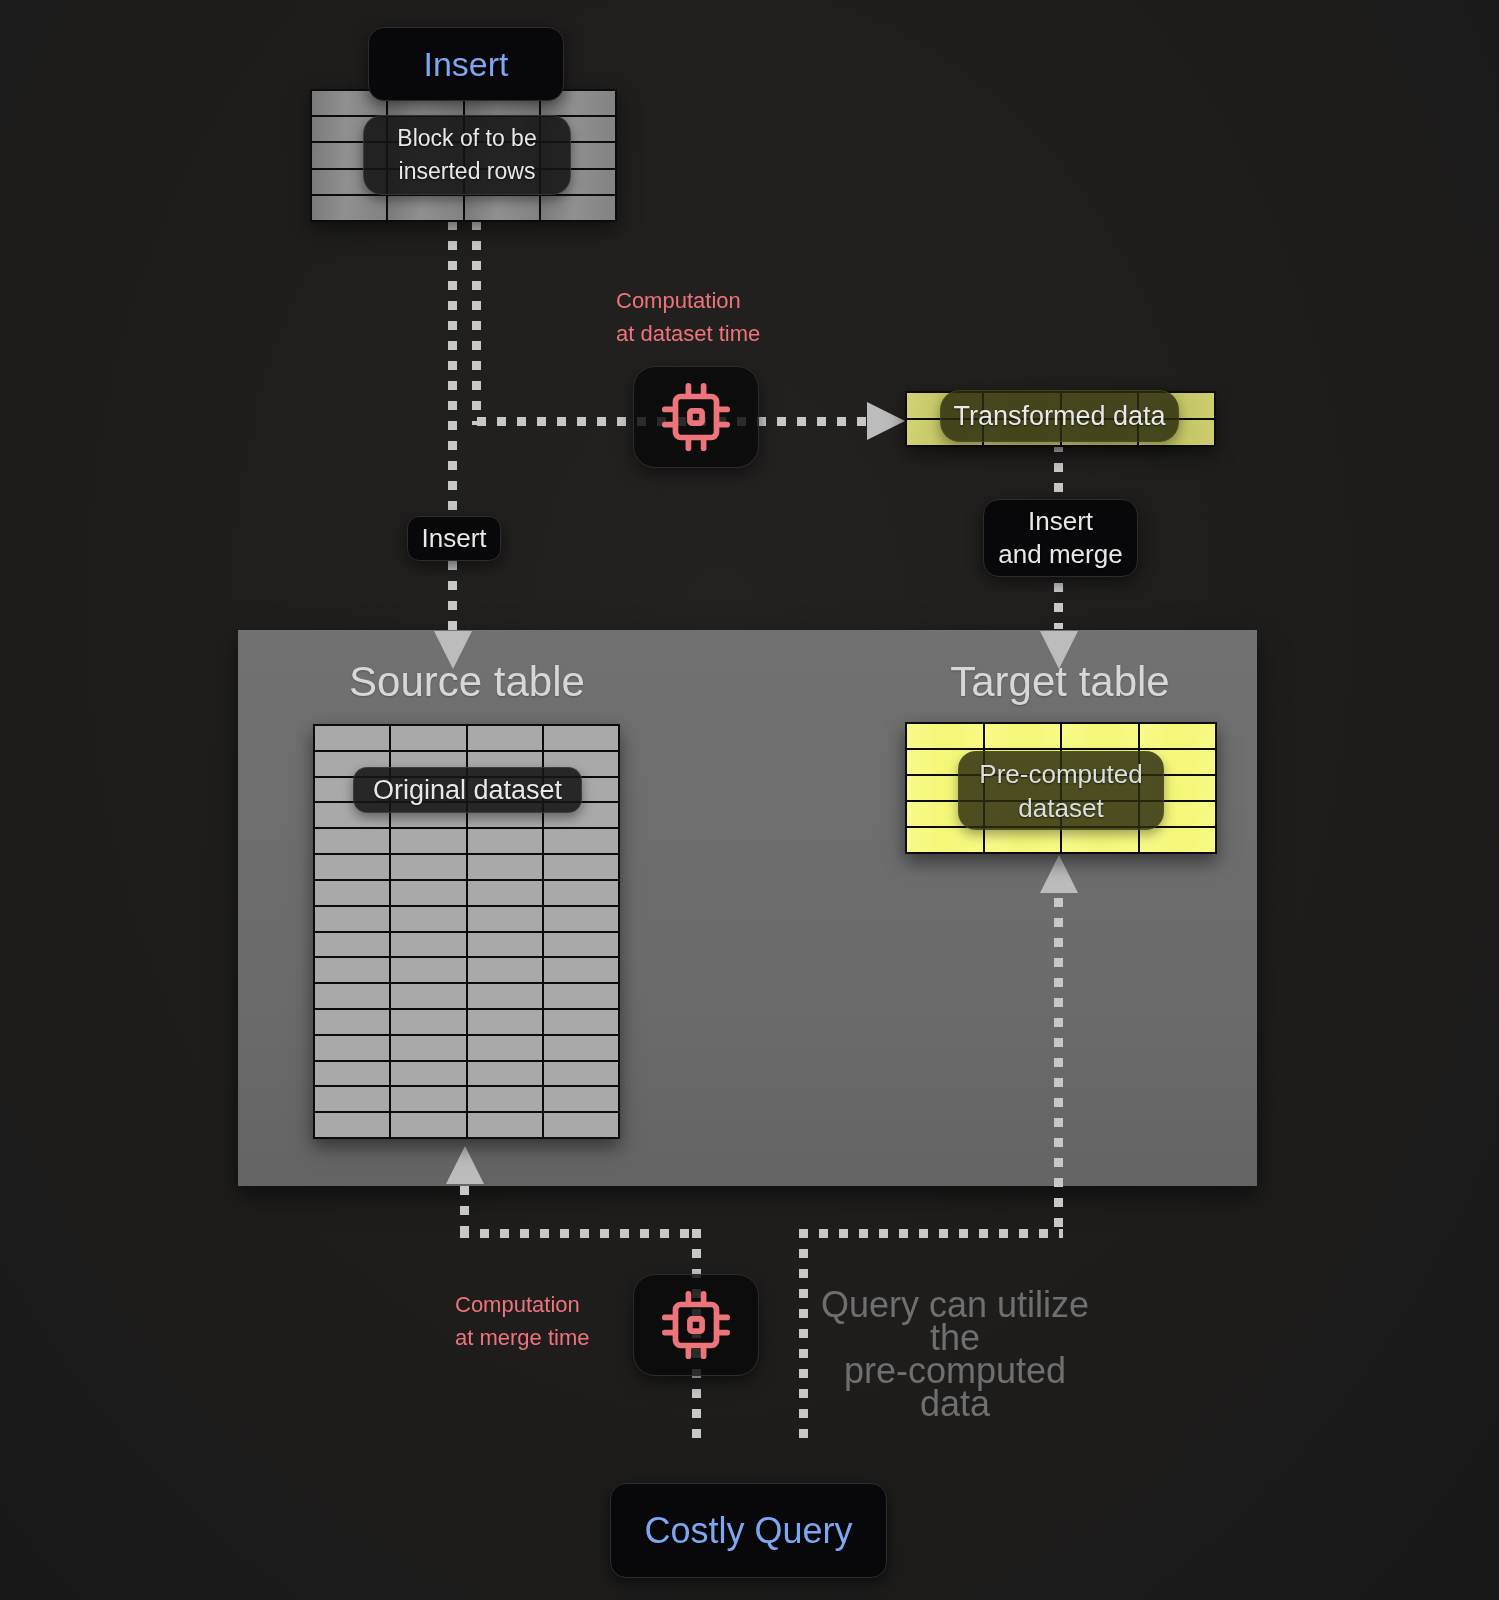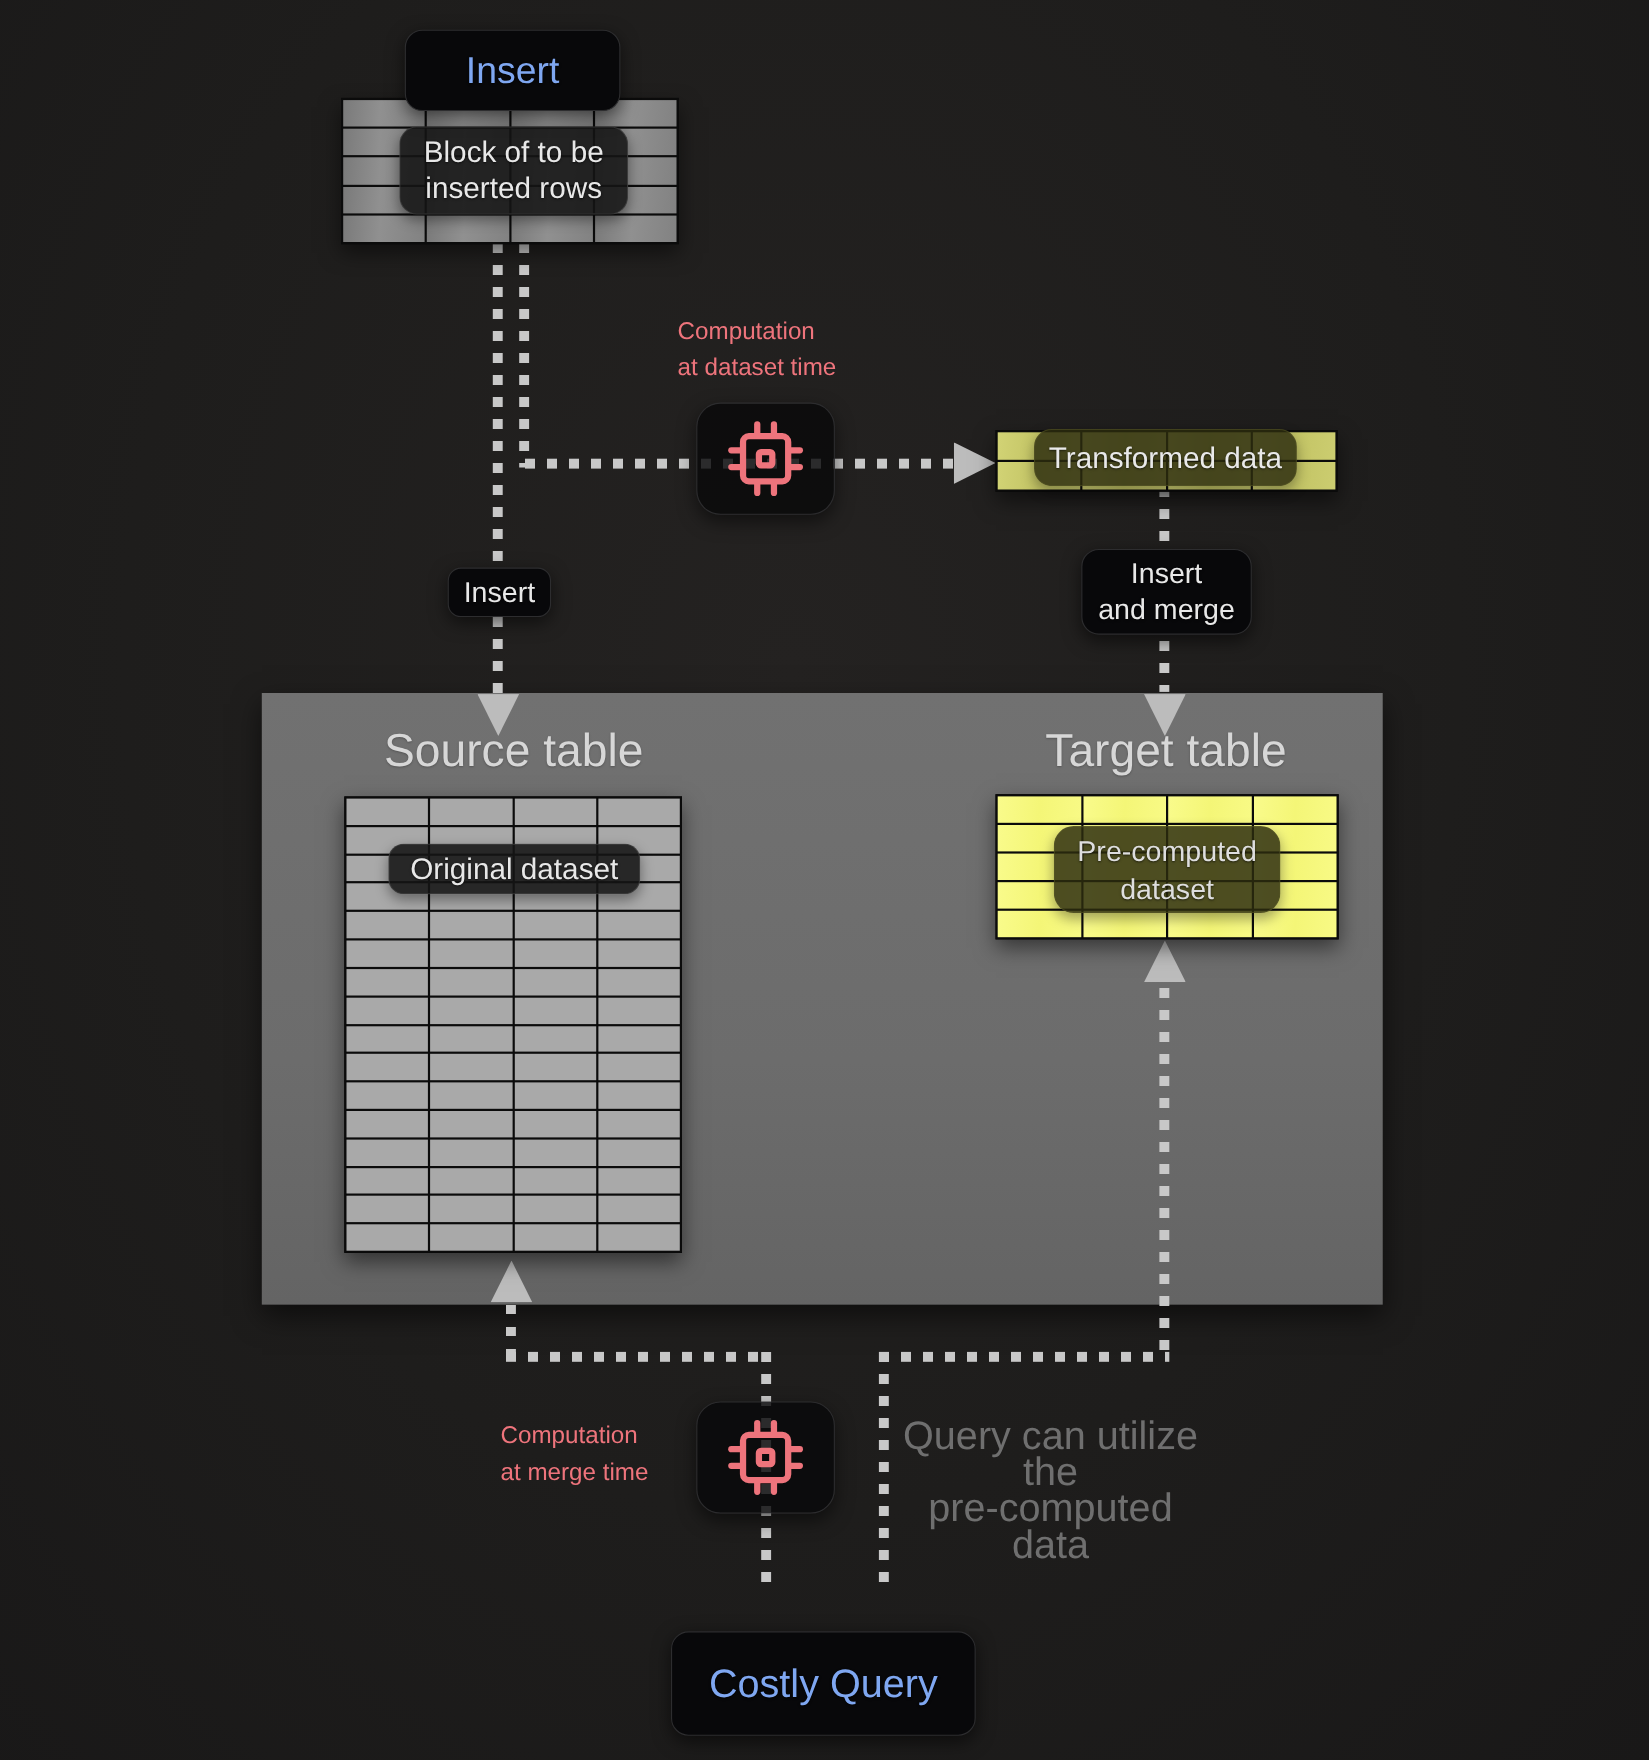--- a/index.html
+++ b/index.html
@@ -100,21 +100,21 @@
       <div class="cell"></div>
       <div class="cell"></div>
       <div class="cell"></div>
       <div class="cell"></div>
       <div class="cell"></div>
       <div class="cell"></div>
       <div class="cell"></div>
       <div class="cell"></div>
       <div class="cell"></div>
     </div>
-  <div class="pill on-gray" style="left:363px;top:115px;width:206px;height:78px;font-size:27px;line-height:33px;">
+  <div class="pill on-gray" style="left:363px;top:115px;width:206px;height:78px;font-size:23px;line-height:33px;border-radius:19px;">
     <div>Block of to be</div>
     <div>inserted rows</div>
   </div>
   <div class="pill dark" style="left:368px;top:27px;width:194px;height:72px;">
     <div class="blue-text" style="font-size:34px;">Insert</div>
   </div>
 
   <div class="pill dark" style="left:407px;top:516px;width:92px;height:43px;border-radius:12px;">
     <div style="font-size:26px;">Insert</div>
   </div>
@@ -143,21 +143,21 @@
   <div class="tbl olive" style="left: 905px; top: 391px; width: 307px; height: 52px; grid-template-columns: repeat(4, 1fr); grid-auto-rows: 1fr;">
       <div class="cell"></div>
       <div class="cell"></div>
       <div class="cell"></div>
       <div class="cell"></div>
       <div class="cell"></div>
       <div class="cell"></div>
       <div class="cell"></div>
       <div class="cell"></div>
     </div>
-  <div class="pill on-yellow" style="left:940px;top:390px;width:237px;height:50px;">
+  <div class="pill on-yellow" style="left:940px;top:390px;width:237px;height:50px;border-radius:20px;">
     <div style="font-size:27px;color:#e9e9e9;">Transformed data</div>
   </div>
 
   <div class="pill dark" style="left:983px;top:499px;width:153px;height:76px;font-size:26px;line-height:33px;">
     <div>Insert</div>
     <div>and merge</div>
   </div>
 
   <div class="tbl gray-light" style="left: 313px; top: 724px; width: 303px; height: 411px; grid-template-columns: repeat(4, 1fr); grid-auto-rows: 1fr;">
       <div class="cell"></div>

